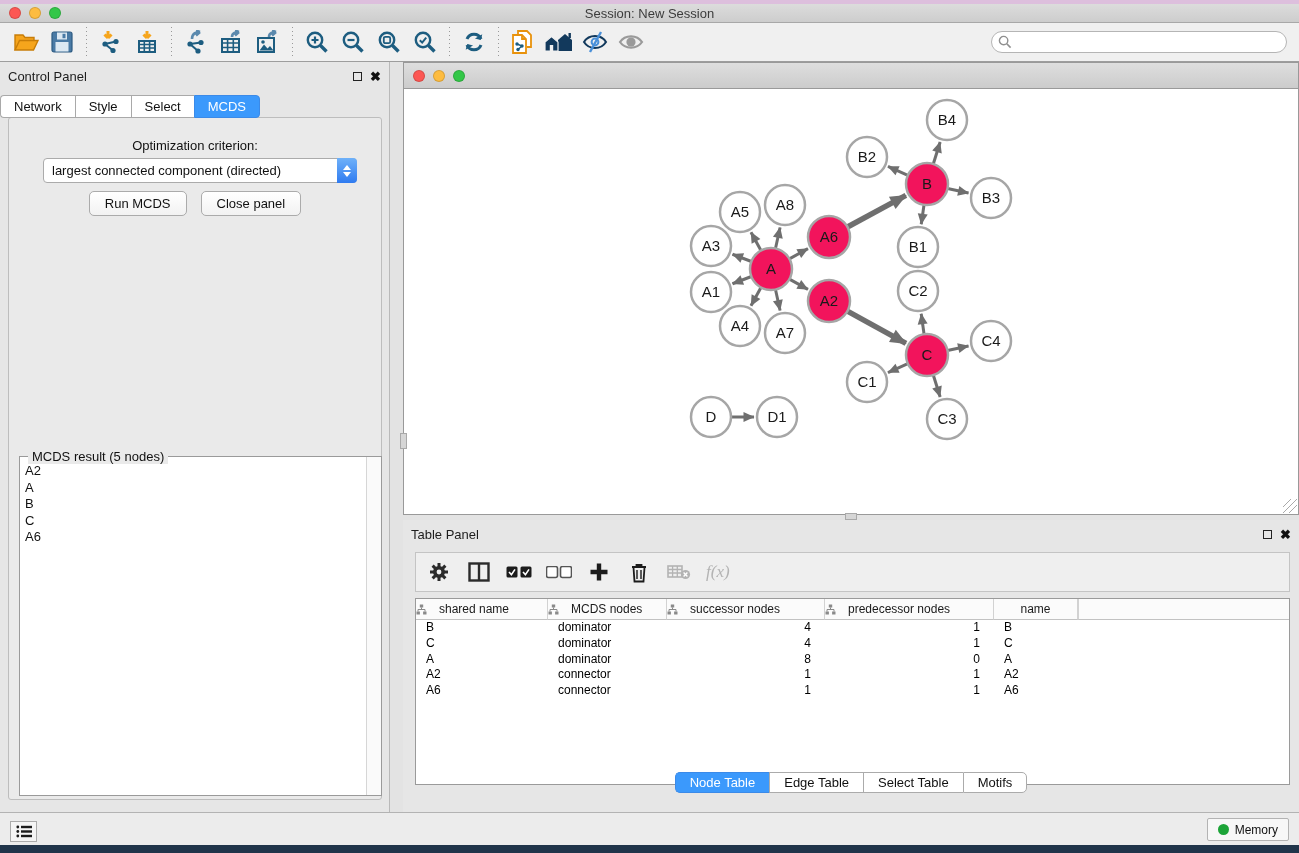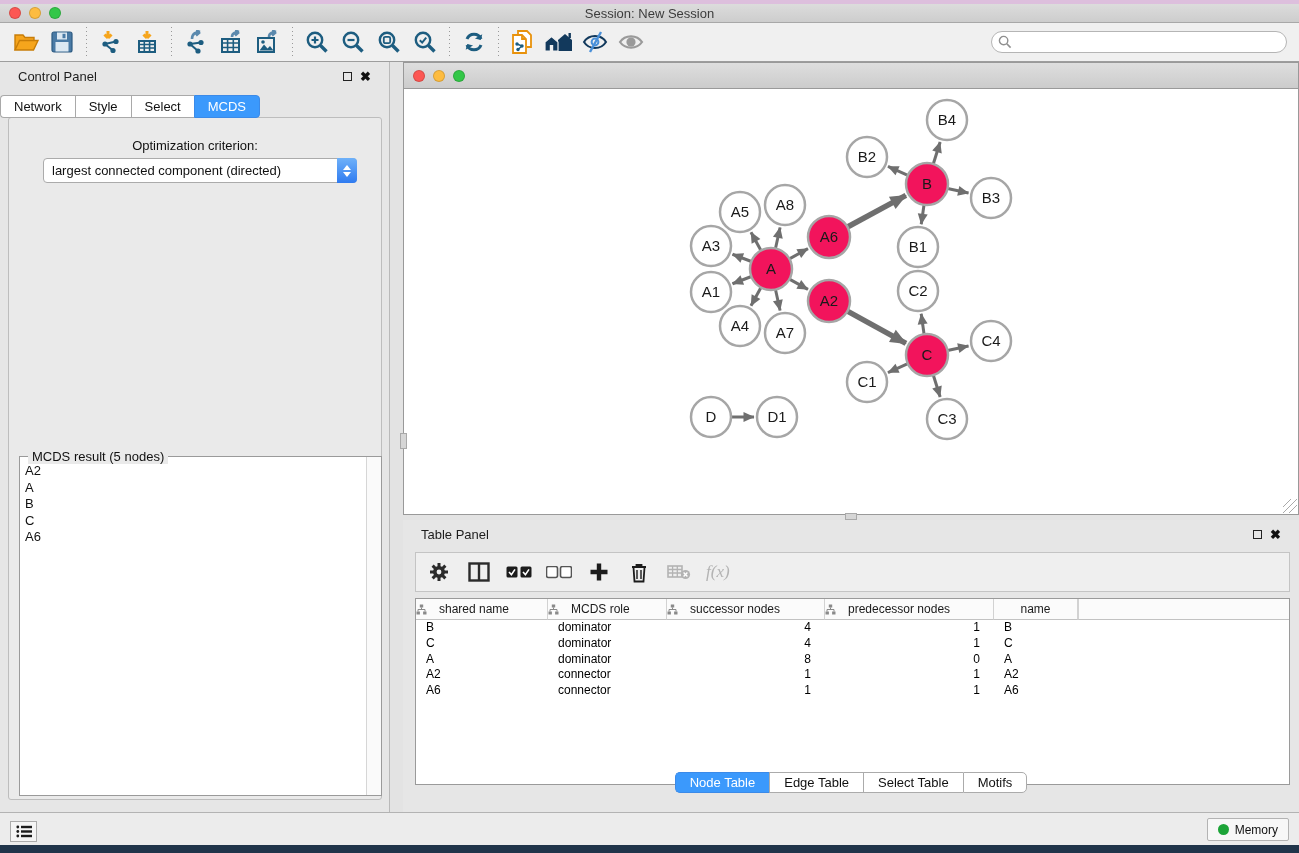--- a/index.html
+++ b/index.html
@@ -26,21 +26,21 @@
     background-image:linear-gradient(#999 30%, rgba(0,0,0,0) 0%);
     background-size:1px 4px; background-repeat:repeat-y; }
   #search-wrap { margin-left:auto; margin-right:4px; width:296px; height:22px;
     background:#fff; border:1px solid #b5b5b5; border-radius:12px;
     display:flex; align-items:center; padding:0 6px; }
   #search-wrap input { border:none; outline:none; flex:1; font-size:12px; background:transparent; }
 
   
   #control-panel { left:0; top:62px; width:390px; height:750px; background:#e6e6e6;
     border-right:1px solid #b9b9b9; }
-  .panel-head { height:28px; display:flex; align-items:center; padding:0 18px;
+  .panel-head { height:28px; display:flex; align-items:center; padding:0 8px;
     font-size:13px; color:#1d1d1d; }
   .panel-head .ph-btns { margin-left:auto; display:flex; gap:8px; align-items:center; }
   .ph-float { width:9px; height:9px; border:1.5px solid #222; background:transparent; }
   .ph-close { font-size:13px; font-weight:bold; color:#111; line-height:9px; }
   #cp-tabs { position:absolute; left:0; top:95px; width:390px; display:flex;
     z-index:2; }
   .cp-tab { font-size:13px; padding:3px 13px; background:#fff; border:1px solid #a9a9a9;
     border-right:none; color:#111; }
   .cp-tab:first-child { border-radius:4px 0 0 4px; }
   .cp-tab:last-child { border-right:1px solid #a9a9a9; border-radius:0 4px 4px 0; }
@@ -301,20 +301,24 @@
   </div>
 <div id="cp-content">
   <div id="criterion">
     <span class="sel-text">largest connected component (directed)</span>
     <span class="stepper">
       <span class="tri-up"></span>
         <span class="tri-dn"></span>
     </span>
   </div>
   <div id="opt-label">Optimization criterion:</div>
+  <div class="cp-btn-row">
+    <button class="push-btn">Run MCDS</button>
+    <button class="push-btn">Close panel</button>
+  </div>
   <div id="result-box">
     <span id="result-title">MCDS result (5 nodes)</span>
     <div id="result-list">
         <div class="ritem">A2</div>
         <div class="ritem">A</div>
         <div class="ritem">B</div>
         <div class="ritem">C</div>
         <div class="ritem">A6</div>
       </div>
     <div id="result-scroll"></div>
@@ -523,21 +527,21 @@
             </svg>
             <span class="hlabel">shared name</span>
           </div>
           <div class="th" style="width: 119px;">
             <svg width="11" height="11" viewBox="0 0 11 11">
               <rect x="3.8" y="0.5" width="3.4" height="3" fill="#8a8a8a"></rect>
               <path d="M5.5 3.5 v2 M2 7.5 v-2 h7 v2" stroke="#8a8a8a" fill="none"></path>
               <rect x="0.5" y="7.5" width="3.4" height="3" fill="#8a8a8a"></rect>
               <rect x="7.1" y="7.5" width="3.4" height="3" fill="#8a8a8a"></rect>
             </svg>
-            <span class="hlabel">MCDS role</span>
+            <span class="hlabel">MCDS nodes</span>
           </div>
           <div class="th" style="width: 158px;">
             <svg width="11" height="11" viewBox="0 0 11 11">
               <rect x="3.8" y="0.5" width="3.4" height="3" fill="#8a8a8a"></rect>
               <path d="M5.5 3.5 v2 M2 7.5 v-2 h7 v2" stroke="#8a8a8a" fill="none"></path>
               <rect x="0.5" y="7.5" width="3.4" height="3" fill="#8a8a8a"></rect>
               <rect x="7.1" y="7.5" width="3.4" height="3" fill="#8a8a8a"></rect>
             </svg>
             <span class="hlabel">successor nodes</span>
           </div>

